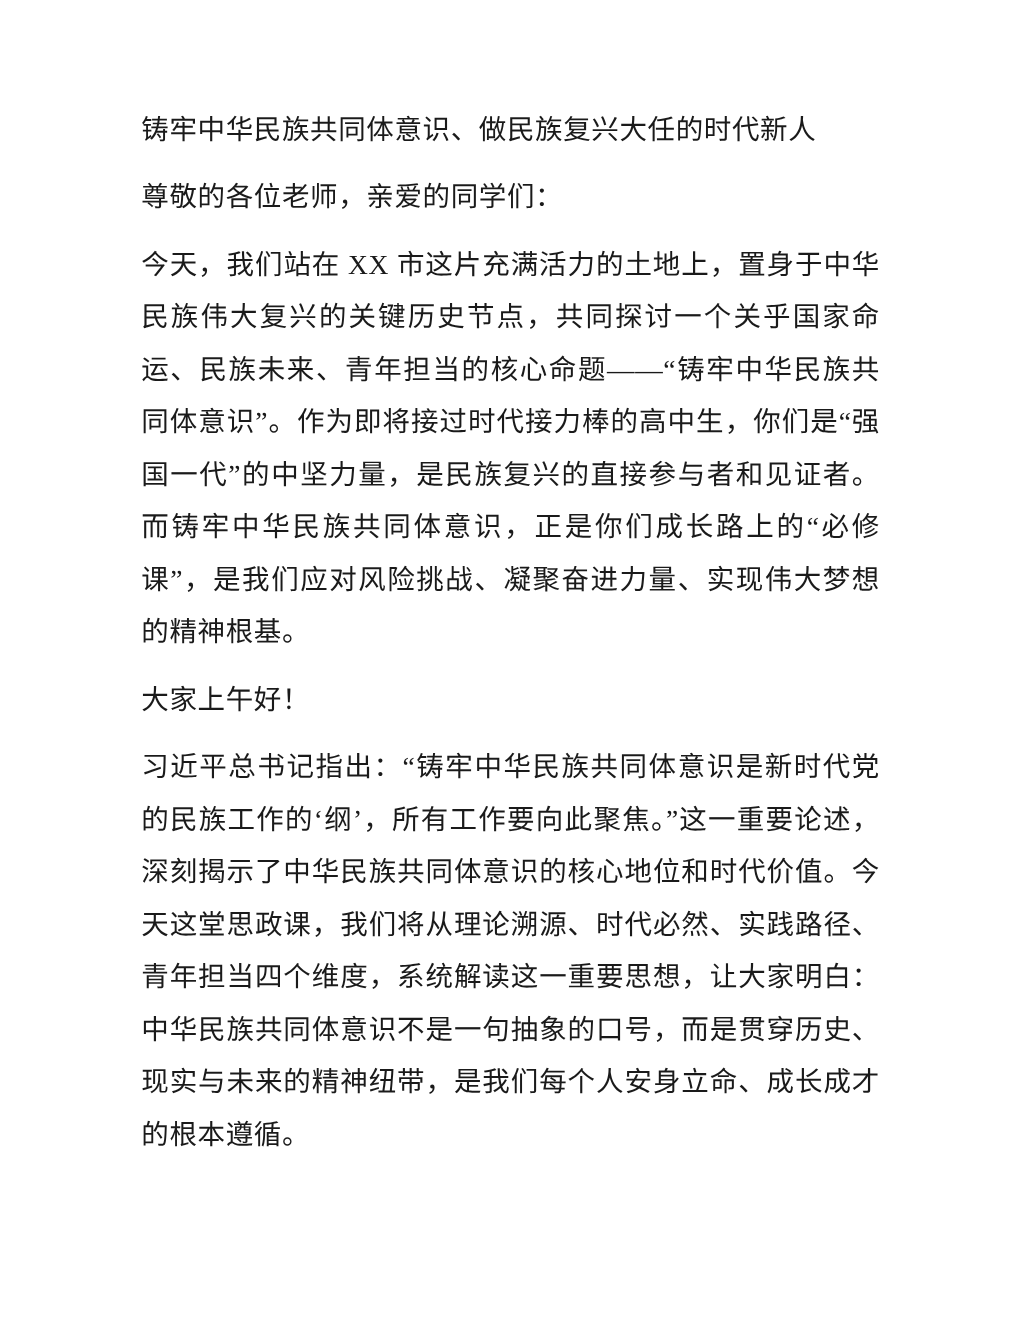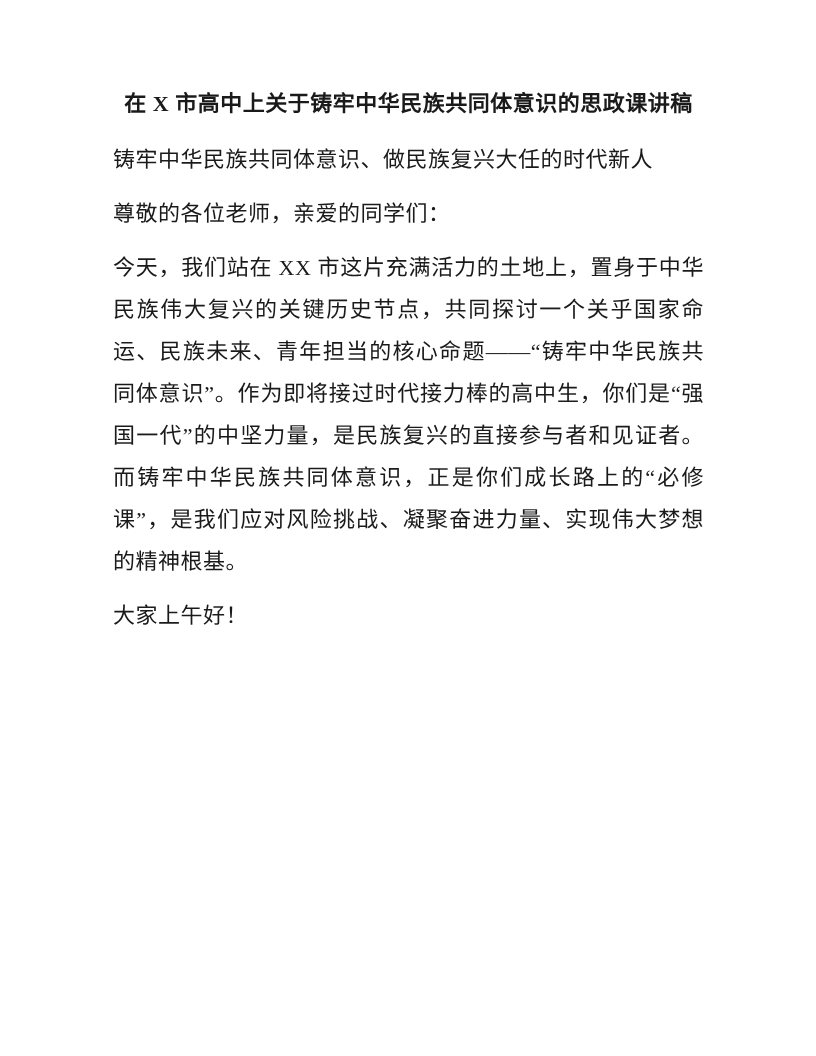--- a/index.html
+++ b/index.html
@@ -34,23 +34,23 @@
     text-align: justify;
     text-justify: inter-ideograph;
     letter-spacing: 0.5px;
     word-break: break-all;
   }
 </style>
 </head>
 <body>
 
 <div class="page">
-  <h1 class="doc-title">在 X 市高中上关于铸牢中华民族共同体意识的思政课讲稿</h1>
 
   <p class="para">铸牢中华民族共同体意识、做民族复兴大任的时代新人</p>
 
   <p class="para">尊敬的各位老师，亲爱的同学们：</p>
 
   <p class="para">今天，我们站在 XX 市这片充满活力的土地上，置身于中华民族伟大复兴的关键历史节点，共同探讨一个关乎国家命运、民族未来、青年担当的核心命题——“铸牢中华民族共同体意识”。作为即将接过时代接力棒的高中生，你们是“强国一代”的中坚力量，是民族复兴的直接参与者和见证者。而铸牢中华民族共同体意识，正是你们成长路上的“必修课”，是我们应对风险挑战、凝聚奋进力量、实现伟大梦想的精神根基。</p>
 
   <p class="para">大家上午好！</p>
 
+  <p class="para">习近平总书记指出：“铸牢中华民族共同体意识是新时代党的民族工作的‘纲’，所有工作要向此聚焦。”这一重要论述，深刻揭示了中华民族共同体意识的核心地位和时代价值。今天这堂思政课，我们将从理论溯源、时代必然、实践路径、青年担当四个维度，系统解读这一重要思想，让大家明白：中华民族共同体意识不是一句抽象的口号，而是贯穿历史、现实与未来的精神纽带，是我们每个人安身立命、成长成才的根本遵循。</p>
 </div>
 
 </body></html>

